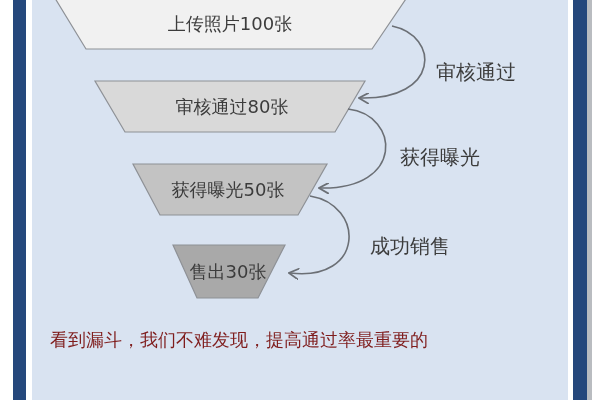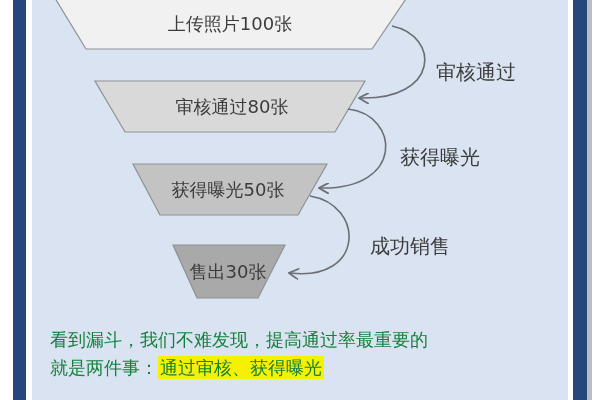--- a/index.html
+++ b/index.html
@@ -5,21 +5,21 @@
   html, body { margin:0; padding:0; }
   body { width:600px; height:400px; background:#ffffff; position:relative; overflow:hidden;
          font-family:"DejaVu Sans", sans-serif; }
   .bar-left { position:absolute; left:13px; top:0; width:13px; height:400px; background:#25487c; }
   .bar-right { position:absolute; left:573px; top:0; width:14px; height:400px; background:#25487c; }
   .bar-right-shadow { position:absolute; left:587px; top:0; width:5px; height:400px; background:#b9bcc0; }
   .panel { position:absolute; left:32px; top:0; width:536px; height:400px; background:#d9e3f1; }
   svg.diagram { position:absolute; left:0; top:0; }
   .stage-label { font-size:18px; fill:#3c3c3c; text-anchor:middle; }
   .step-label { font-size:20px; fill:#3c3c3c; }
-  .caption { position:absolute; left:50px; top:326px; width:505px; font-size:18px; line-height:28px; color:#15803d; }
+  .caption { position:absolute; left:50px; top:326px; width:505px; font-size:18px; line-height:28px; color:#7f1d1d; }
   .hl { background:#f6f100; padding:1px 2px; }
 </style>
 </head>
 <body>
 
 <div class="bar-left"></div>
 <div class="panel"></div>
 <div class="bar-right"></div>
 <div class="bar-right-shadow"></div>
 
@@ -54,14 +54,13 @@
   <path d="M348,109 C400,115 405,190 320,188" fill="none" stroke="#6b6f75" stroke-width="1.6" marker-end="url(#arrow)"></path>
   <path d="M310,196 C365,205 365,282 290,273" fill="none" stroke="#6b6f75" stroke-width="1.6" marker-end="url(#arrow)"></path>
 
   <text class="step-label" x="436" y="79">审核通过</text>
   <text class="step-label" x="400" y="164">获得曝光</text>
   <text class="step-label" x="370" y="253">成功销售</text>
 </svg>
 
 <div class="caption">
   <div>看到漏斗，我们不难发现，提高通过率最重要的</div>
-  <div><span>就是两件事：</span><span class="hl">通过审核、获得曝光</span></div>
 </div>
 
 </body></html>

